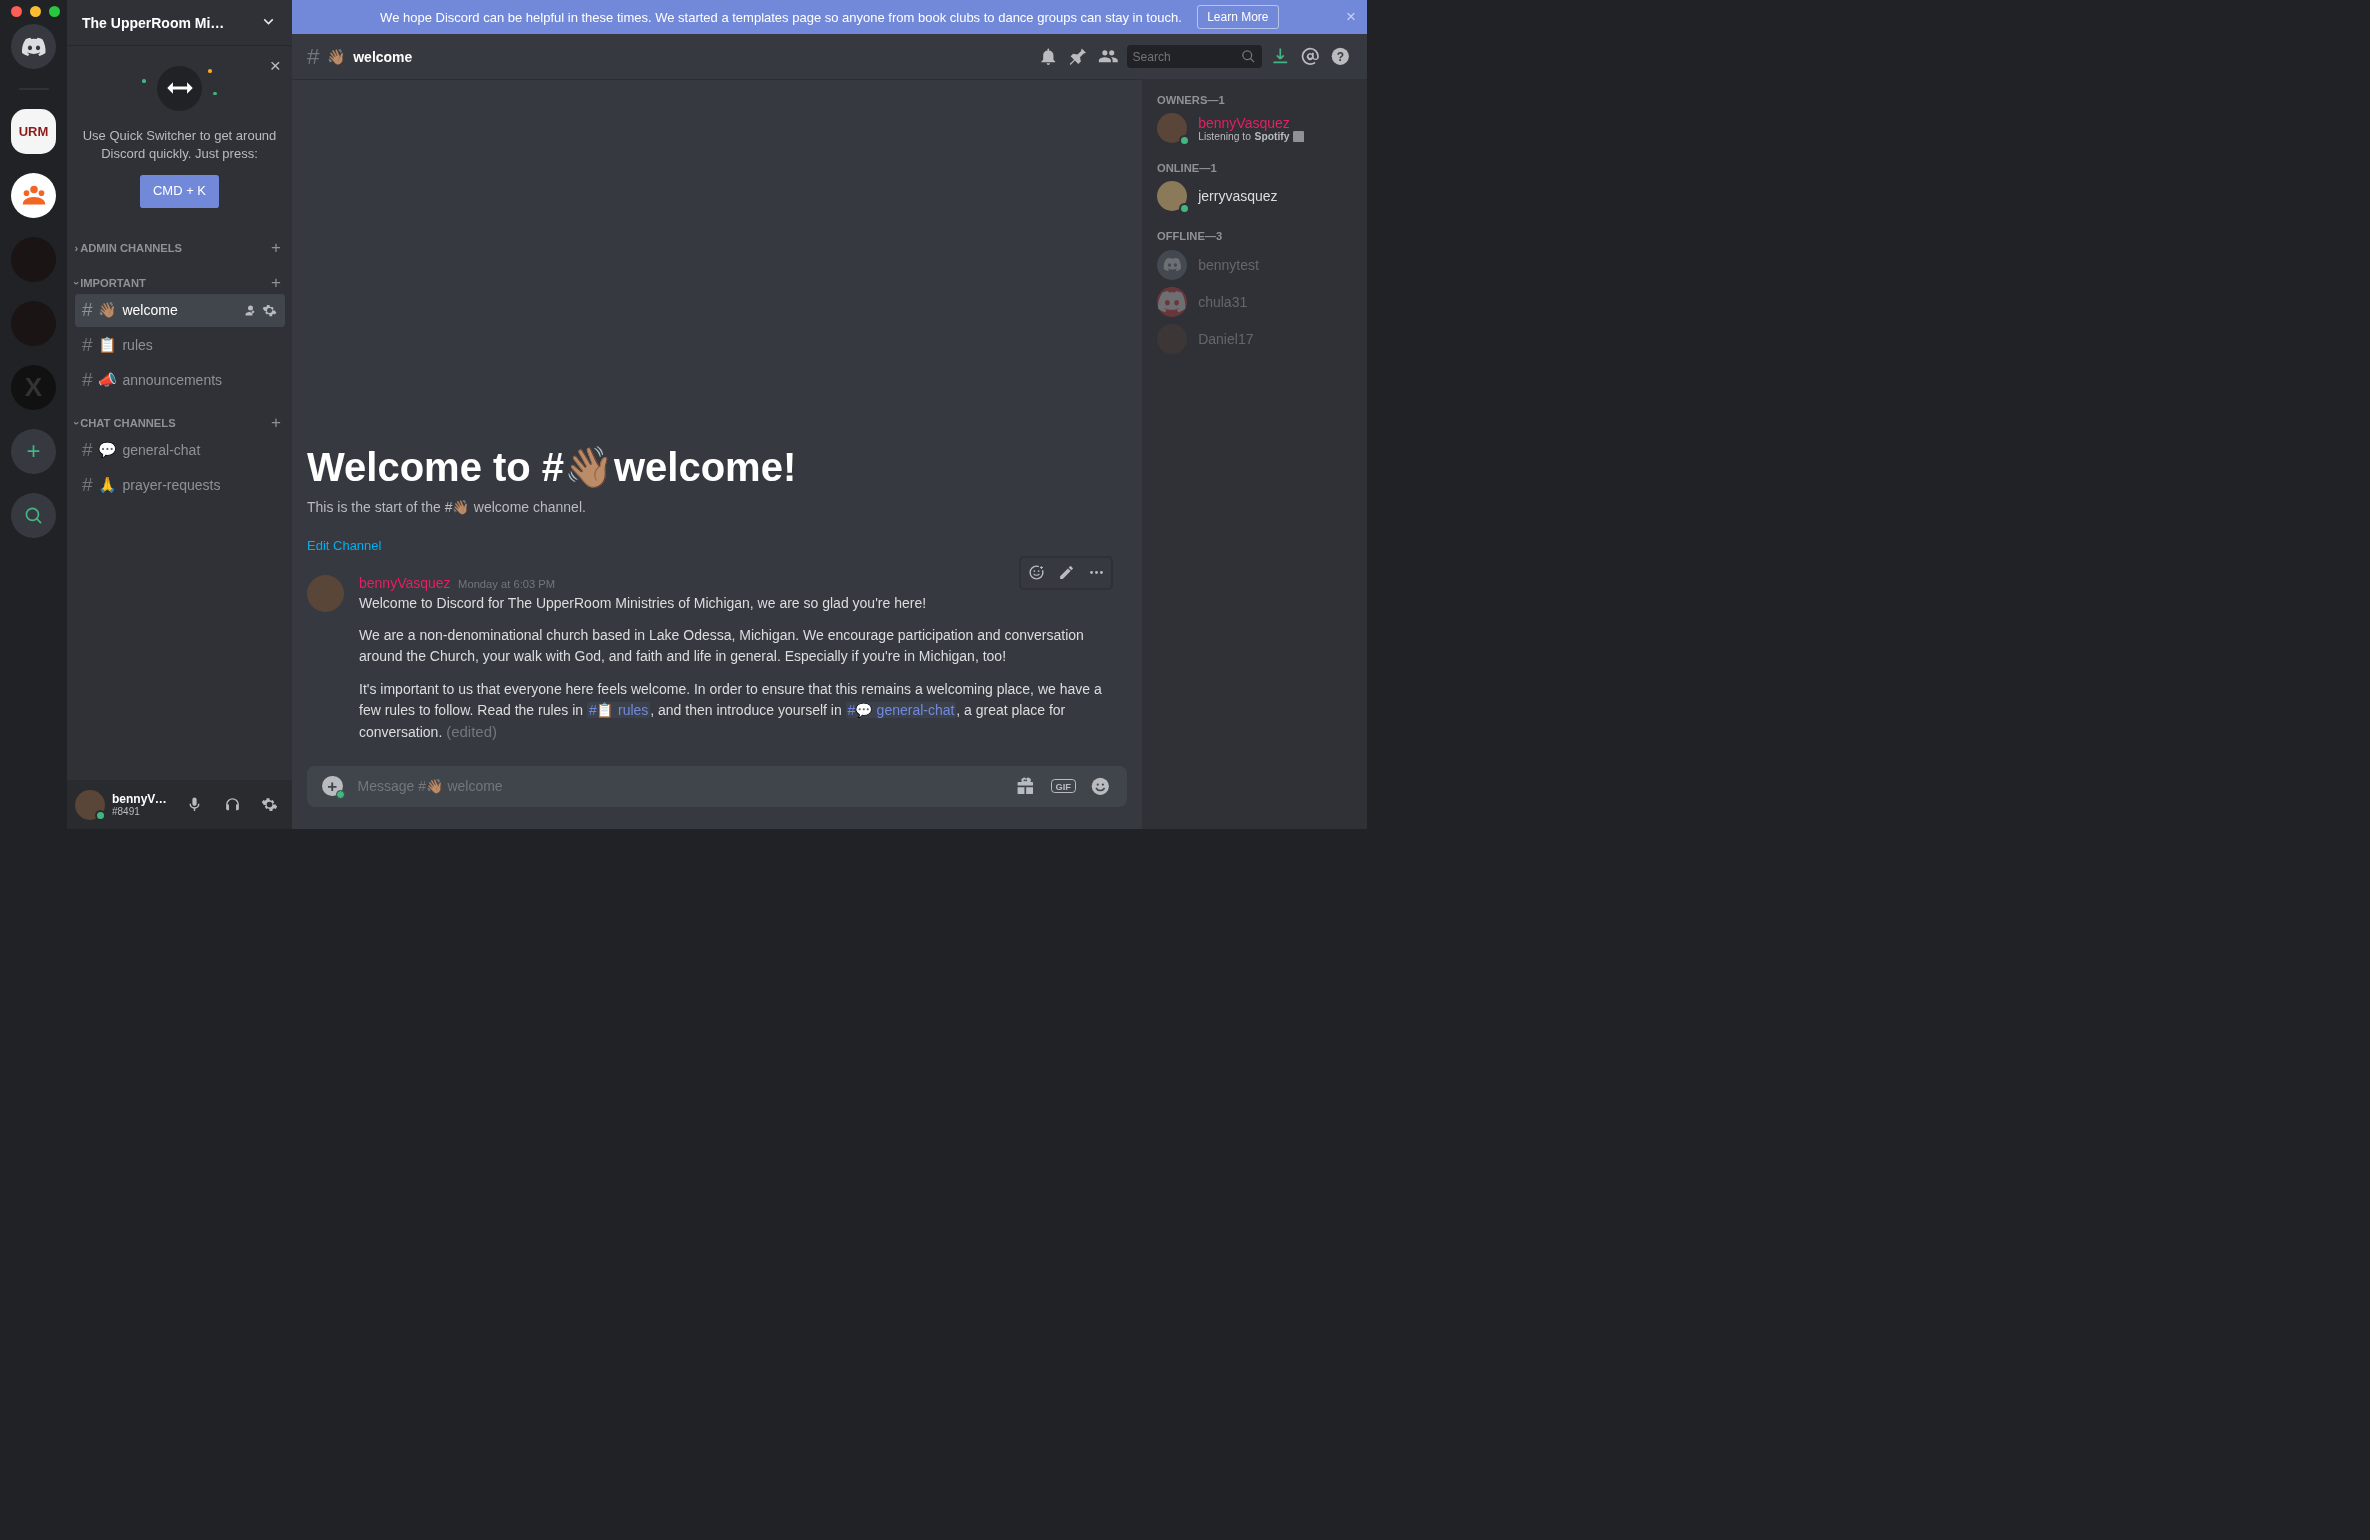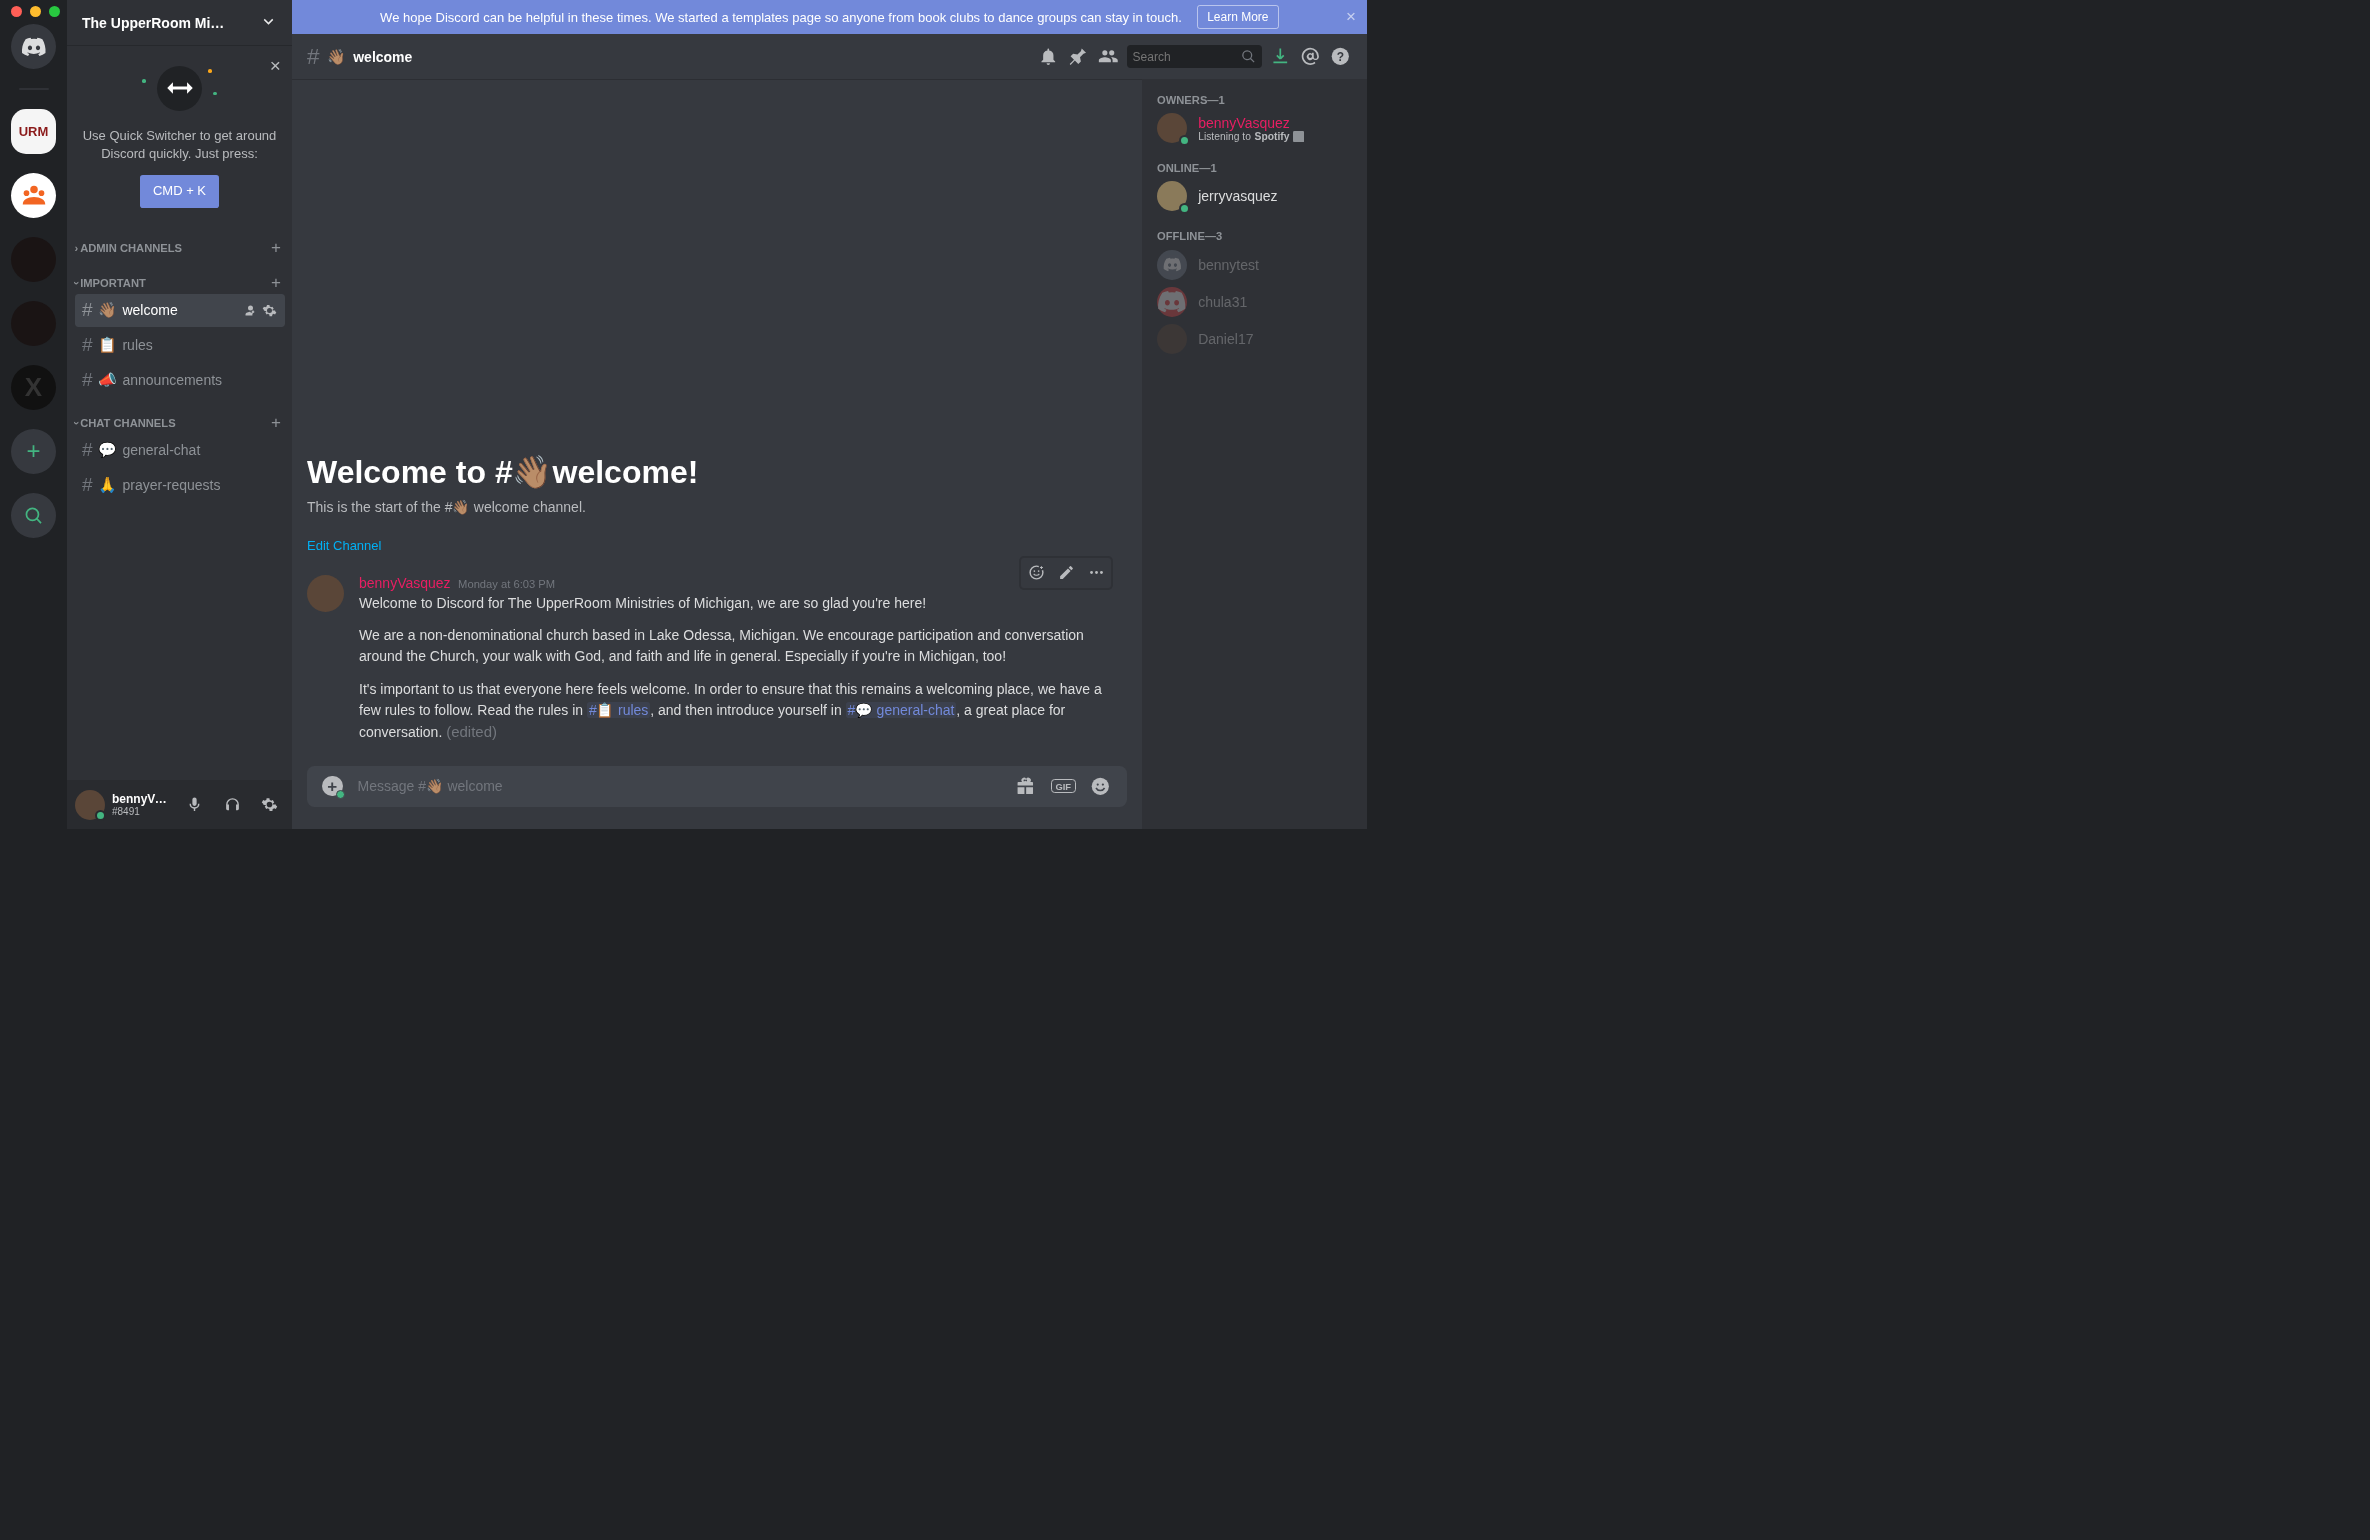--- a/index.html
+++ b/index.html
@@ -86,21 +86,21 @@
 .search-box input{ background:transparent; border:none; outline:none; color:#dcddde; font-size:12px; flex:1; min-width:0;}
 .search-box svg{width:15px;height:15px;}
 .tbtn.dl{color:#43b581;}
 
 
 .content-row { flex:1; display:flex; min-height:0;}
 .messages { flex:1; display:flex; flex-direction:column; min-width:0;}
 .scroll { flex:1; overflow-y:auto; padding:15px; display:flex; flex-direction:column; justify-content:flex-end;}
 
 .welcome-block{ margin-bottom:15px;}
-.welcome-block h2{ font-size:32px; font-weight:700; color:#fff; margin-bottom:7.5px;}
+.welcome-block h2{ font-size:40px; font-weight:700; color:#fff; margin-bottom:7.5px;}
 .welcome-block p{ color:#b9bbbe; font-size:14px; margin-bottom:21px;}
 .welcome-block a{ color:#00b0f4; font-size:13px; cursor:pointer;}
 
 .msg { display:flex; gap:15px; padding:7.5px 0; position:relative;}
 .msg .mavatar{ width:37px; height:37px; border-radius:50%; background:#5a4638; flex-shrink:0;}
 .msg .mbody{ flex:1; min-width:0;}
 .msg .mhead{ display:flex; align-items:baseline; gap:7.5px;}
 .msg .mauthor{ font-size:14px; font-weight:500; color:#e91e63;}
 .msg .mtime{ font-size:11.2px; color:#72767d;}
 .msg .mtext{ font-size:14px; color:#dcddde; line-height:1.5; margin-top:1.9px;}

